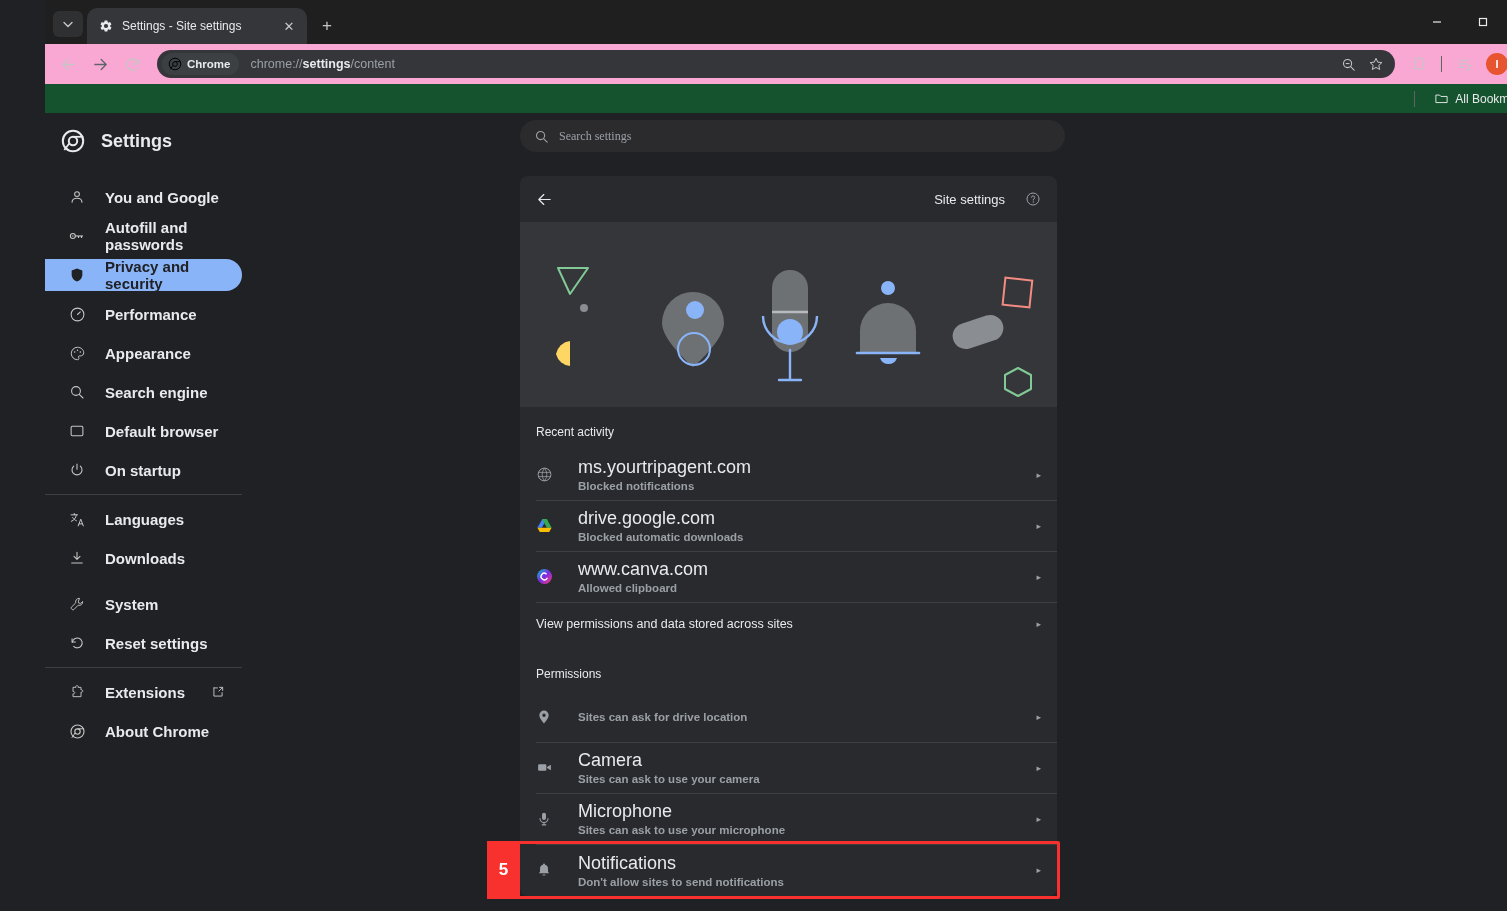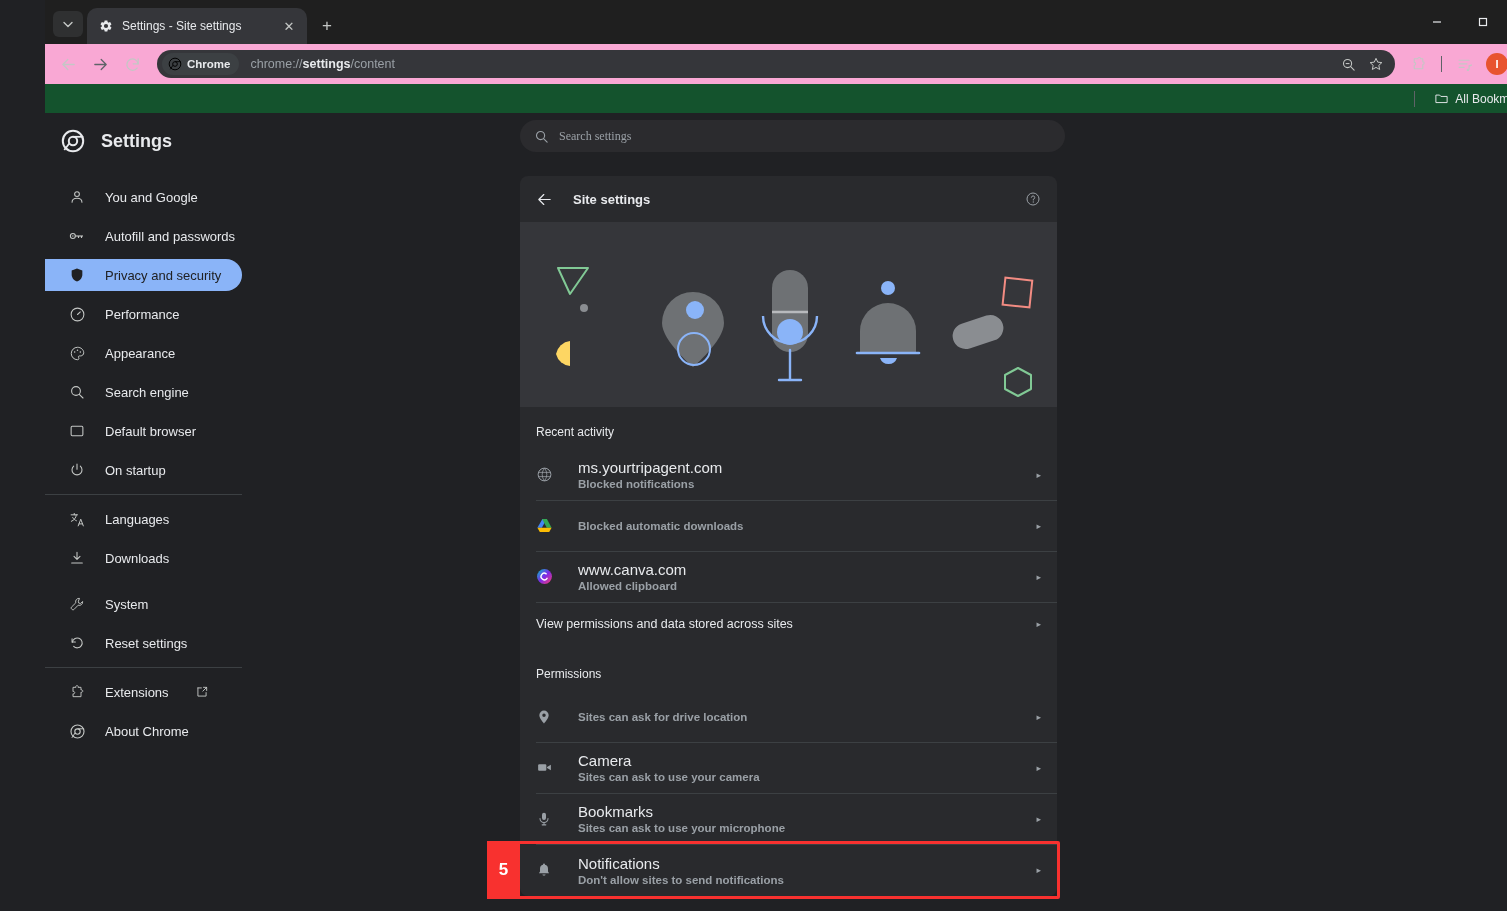--- a/index.html
+++ b/index.html
@@ -109,21 +109,21 @@
     height: 56px; padding-left: 16px;
   }
   .settings-head .logo { width: 24px; height: 24px; }
   .settings-head .title { font-size: 18px; color: #e8eaed; font-weight: bold; }
 
   .nav { padding-top: 8px; }
   .nav-item {
     display: flex; align-items: center; gap: 18px;
     height: 32px; margin: 0 0 0 0; padding-left: 22px;
     border-radius: 0 100px 100px 0; width: 197px;
-    color: #e8eaed; font-size: 13px; font-weight: normal;
+    color: #e8eaed; font-size: 15px; font-weight: bold;
     margin-bottom: 0;
   }
   .nav-item .ic { width: 20px; height: 20px; flex: 0 0 20px; display: flex; align-items: center; justify-content: center; color: #c4c7c5; }
   .nav-item.active { background: #8ab4f8; color: #202124; }
   .nav-item.active .ic { color: #202124; }
   .nav-spacer { height: 7px; }
   .nav-sep { height: 1px; background: #3c4043; width: 197px; margin: 8px 0 8px 0; }
   .nav-ext-icon { margin-left: 8px; color: #c4c7c5; display: flex; align-items: center; }
 
   
@@ -136,21 +136,21 @@
   .search-bar .ph { color: #9aa0a6; font-size: 12px; font-family: Liberation Serif, serif; }
 
   .card {
     width: 537px; margin-top: 24px; background: #292a2d;
     border-radius: 8px; overflow: hidden; position: relative;
   }
   .card-header {
     height: 46px; display: flex; align-items: center; padding: 0 16px; gap: 20px;
   }
   .card-header .back { color: #e8eaed; display: flex; align-items: center; }
-  .card-header .ttl { font-size: 13px; color: #e8eaed; font-weight: bold; flex: 1 1 auto; }
+  .card-header .ttl { font-size: 13px; color: #e8eaed; font-weight: normal; flex: 1 1 auto; text-align: right; }
   .card-header .help { color: #9aa0a6; display: flex; align-items: center; }
 
   .hero { height: 185px; background: #35363a; position: relative; overflow: hidden; }
 
   .section-label {
     font-size: 12px; color: #e8eaed; padding: 18px 16px 10px 16px; font-weight: normal;
   }
 
   .row {
     display: flex; align-items: center; min-height: 51px;
@@ -158,21 +158,21 @@
   }
   .row + .row::before {
     content: ""; position: absolute; left: 16px; right: 0; top: 0;
     height: 1px; background: #3c4043;
   }
   .row .lead {
     width: 42px; flex: 0 0 42px; display: flex; align-items: center; justify-content: flex-start;
     color: #9aa0a6;
   }
   .row .body { flex: 1 1 auto; display: flex; flex-direction: column; gap: 2px; }
-  .row .r-title { font-size: 15px; color: #e8eaed; }
+  .row .r-title { font-size: 18px; color: #e8eaed; }
   .row .r-sub { font-size: 11.5px; color: #9aa0a6; font-weight: bold; }
   .row .chev { color: #9aa0a6; font-size: 9px; padding-left: 10px; }
 
   .row.plain { min-height: 42px; }
   .row.plain .r-title { font-size: 12.5px; color: #e8eaed; }
   .row.plain .body { padding-left: 0; }
 
   .divider-row { height: 1px; background: #3c4043; margin-left: 16px; }
 
   
@@ -584,20 +584,21 @@
         <div class="row">
           <span class="lead">
             <svg width="17" height="17" viewBox="0 0 24 24">
                 <path d="M9 2.8 L2 15.3 h6.3 L15 2.8 Z" fill="#4285f4"></path>
                 <path d="M15 2.8 L22 15.3 h-6.3 L9 2.8 Z" fill="#fbbc04" opacity="0"></path>
                 <path d="M8.6 2.8 L15.4 2.8 L22 15.2 h-6.8 Z" fill="#34a853"></path>
                 <path d="M2 15.3 h20 L18.6 21.2 H5.4 Z" fill="#fbbc04"></path>
               </svg>
           </span>
           <span class="body">
+            <span class="r-title">drive.google.com</span>
             <span class="r-sub">Blocked automatic downloads</span>
           </span>
           <span class="chev">▸</span>
         </div>
 
         <div class="row">
           <span class="lead">
             <svg width="17" height="17" viewBox="0 0 24 24">
               <defs>
                   <linearGradient id="cv" x1="0" y1="0" x2="1" y2="1">
@@ -656,21 +657,21 @@
 
         <div class="row">
           <span class="lead">
             <svg width="16" height="16" viewBox="0 0 24 24" fill="#9aa0a6">
                 <rect x="9" y="2.6" width="6" height="11" rx="3"></rect>
                 <path d="M6 11.2a6 6 0 0 0 12 0" fill="none" stroke="#9aa0a6" stroke-width="1.6" stroke-linecap="round"></path>
                 <path d="M12 17.4 v3.4 M9.2 20.8 h5.6" stroke="#9aa0a6" stroke-width="1.6" stroke-linecap="round"></path>
               </svg>
           </span>
           <span class="body">
-            <span class="r-title">Bookmarks</span>
+            <span class="r-title">Microphone</span>
             <span class="r-sub">Sites can ask to use your microphone</span>
           </span>
           <span class="chev">▸</span>
         </div>
 
         <div class="row" style="min-height:52px">
           <span class="lead">
             <svg width="16" height="16" viewBox="0 0 24 24" fill="#9aa0a6">
                 <path d="M12 2.2a1.5 1.5 0 0 1 1.5 1.5v.6a6 6 0 0 1 4.5 5.8v4.2l1.6 2.6H4.4L6 14.3v-4.2a6 6 0 0 1 4.5-5.8v-.6A1.5 1.5 0 0 1 12 2.2Z"></path>
                 <path d="M9.6 18.6a2.5 2.5 0 0 0 4.8 0Z"></path>

